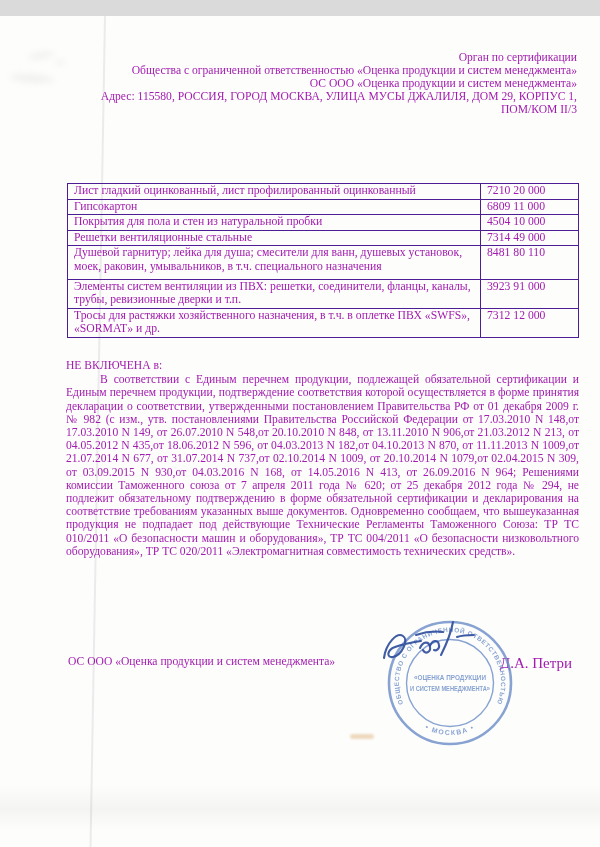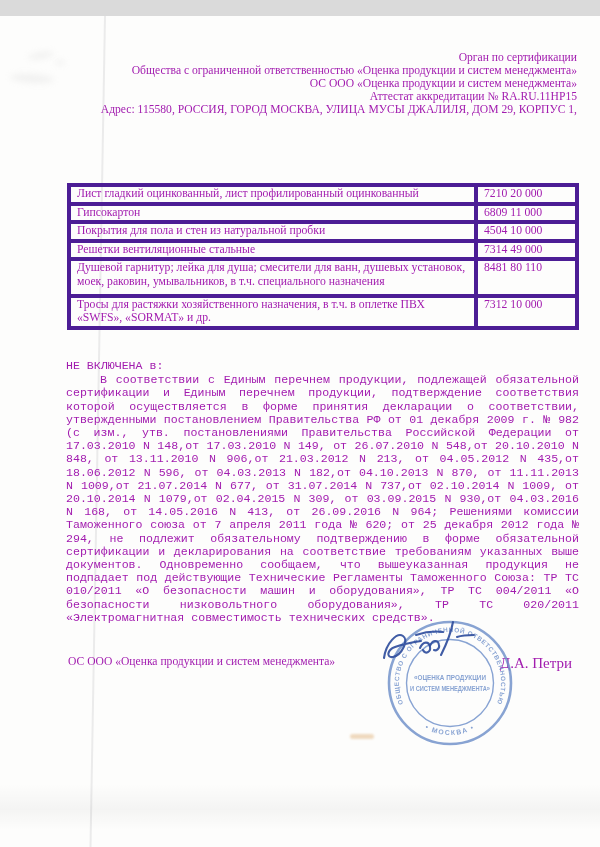--- a/index.html
+++ b/index.html
@@ -19,27 +19,27 @@
     background:linear-gradient(to bottom, rgba(0,0,0,0), rgba(0,0,0,0.035) 55%, rgba(0,0,0,0)); }
   .tan-mark { position:absolute; left:350px; top:718px; width:24px; height:5px;
     background:#e4bd8d; opacity:.55; border-radius:3px; filter:blur(1px); }
 
   .header { position:absolute; top:35px; right:23px; width:548px;
     text-align:right; font-size:11.6px; line-height:13.1px; }
   .header div { white-space:nowrap; }
 
   table.doc-table { position:absolute; top:167px; left:67px; width:512px;
     border-collapse:collapse; font-size:11.7px; table-layout:fixed; }
-  table.doc-table td { border:4px solid #4c1d95; padding:0 5px 1px 6px;
+  table.doc-table td { border:1px solid #4c1d95; padding:0 5px 1px 6px;
     line-height:13.6px; vertical-align:top; }
   table.doc-table td.code-cell { width:86px; white-space:nowrap; }
   table.doc-table tr.tall td { padding-bottom:5px; }
 
   .body-text { position:absolute; top:343px; left:66px; width:513px;
-    font-size:11.6px; line-height:13.2px; text-align:justify;font-family:Liberation Mono, monospace; }
+    font-size:11.6px; line-height:13.2px; text-align:justify; }
   .not-included { text-align:left; margin:0 0 1px 0; }
   .para { margin:0; text-indent:34px; }
 
   .sign-org { position:absolute; left:68px; top:639px; font-size:11.6px; white-space:nowrap; }
   .sign-name { position:absolute; right:28px; top:639px; font-size:15px; white-space:nowrap; }
 
   .stamp-wrap { position:absolute; left:374px; top:591px; width:152px; height:152px; }
   .stamp-group { opacity:.82; }
   .stamp-ring-text { font-family:"Liberation Sans", sans-serif; font-size:6.4px;
     font-weight:bold; letter-spacing:.7px; }
@@ -59,22 +59,22 @@
   <div class="smudge s1"></div>
   <div class="smudge s2"></div>
   <div class="smudge s3"></div>
   <div class="scan-band"></div>
   <div class="tan-mark"></div>
 
   <div class="header">
     <div>Орган по сертификации</div>
     <div>Общества с ограниченной ответственностью «Оценка продукции и систем менеджмента»</div>
     <div>ОС ООО «Оценка продукции и систем менеджмента»</div>
-    <div>Аттестат аккредитации № RA.RU.11НР15</div>
     <div>Адрес: 115580, РОССИЯ, ГОРОД МОСКВА, УЛИЦА МУСЫ ДЖАЛИЛЯ, ДОМ 29, КОРПУС 1,</div>
+    <div>ПОМ/КОМ II/3</div>
   </div>
 
   <table class="doc-table">
     <tbody>
       <tr>
         <td class="product-cell">Лист гладкий оцинкованный, лист профилированный оцинкованный</td>
         <td class="code-cell">7210 20 000</td>
       </tr>
       <tr>
         <td class="product-cell">Гипсокартон</td>
@@ -86,22 +86,26 @@
       </tr>
       <tr>
         <td class="product-cell">Решетки вентиляционные стальные</td>
         <td class="code-cell">7314 49 000</td>
       </tr>
       <tr class="tall">
         <td class="product-cell">Душевой гарнитур; лейка для душа; смесители для ванн, душевых установок, моек, раковин, умывальников, в т.ч. специального назначения</td>
         <td class="code-cell">8481 80 110</td>
       </tr>
       <tr>
+        <td class="product-cell">Элементы систем вентиляции из ПВХ: решетки, соединители, фланцы, каналы, трубы, ревизионные дверки и т.п.</td>
+        <td class="code-cell">3923 91 000</td>
+      </tr>
+      <tr>
         <td class="product-cell">Тросы для растяжки хозяйственного назначения,  в т.ч. в оплетке ПВХ  «SWFS», «SORMAT» и др.</td>
-        <td class="code-cell">7312 10 000</td>
+        <td class="code-cell">7312 12 000</td>
       </tr>
     </tbody>
   </table>
 
   <div class="body-text">
     <div class="not-included">НЕ ВКЛЮЧЕНА в:</div>
     <p class="para">В соответствии с Единым перечнем продукции, подлежащей обязательной сертификации и Единым перечнем продукции, подтверждение соответствия которой осуществляется в форме принятия декларации о соответствии, утвержденными постановлением Правительства РФ от 01 декабря 2009 г. № 982 (с изм., утв. постановлениями Правительства Российской Федерации от 17.03.2010 N 148,от 17.03.2010 N 149, от 26.07.2010 N 548,от 20.10.2010 N 848, от 13.11.2010 N 906,от 21.03.2012 N 213, от 04.05.2012 N 435,от 18.06.2012 N 596, от 04.03.2013 N 182,от 04.10.2013 N 870, от 11.11.2013 N 1009,от 21.07.2014 N 677, от 31.07.2014 N 737,от 02.10.2014 N 1009, от 20.10.2014 N 1079,от 02.04.2015 N 309, от 03.09.2015 N 930,от 04.03.2016 N 168, от 14.05.2016 N 413, от 26.09.2016 N 964; Решениями комиссии Таможенного союза от 7 апреля 2011 года № 620; от 25 декабря 2012 года № 294, не подлежит обязательному подтверждению в форме обязательной сертификации и декларирования на соответствие требованиям указанных выше документов. Одновременно сообщаем, что вышеуказанная продукция не подпадает под действующие  Технические Регламенты Таможенного Союза: ТР ТС 010/2011 «О безопасности машин и оборудования», ТР ТС 004/2011 «О безопасности низковольтного оборудования», ТР ТС 020/2011 «Электромагнитная совместимость технических средств».</p>
   </div>
 
   <div class="sign-org">ОС ООО «Оценка продукции и систем менеджмента»</div>

